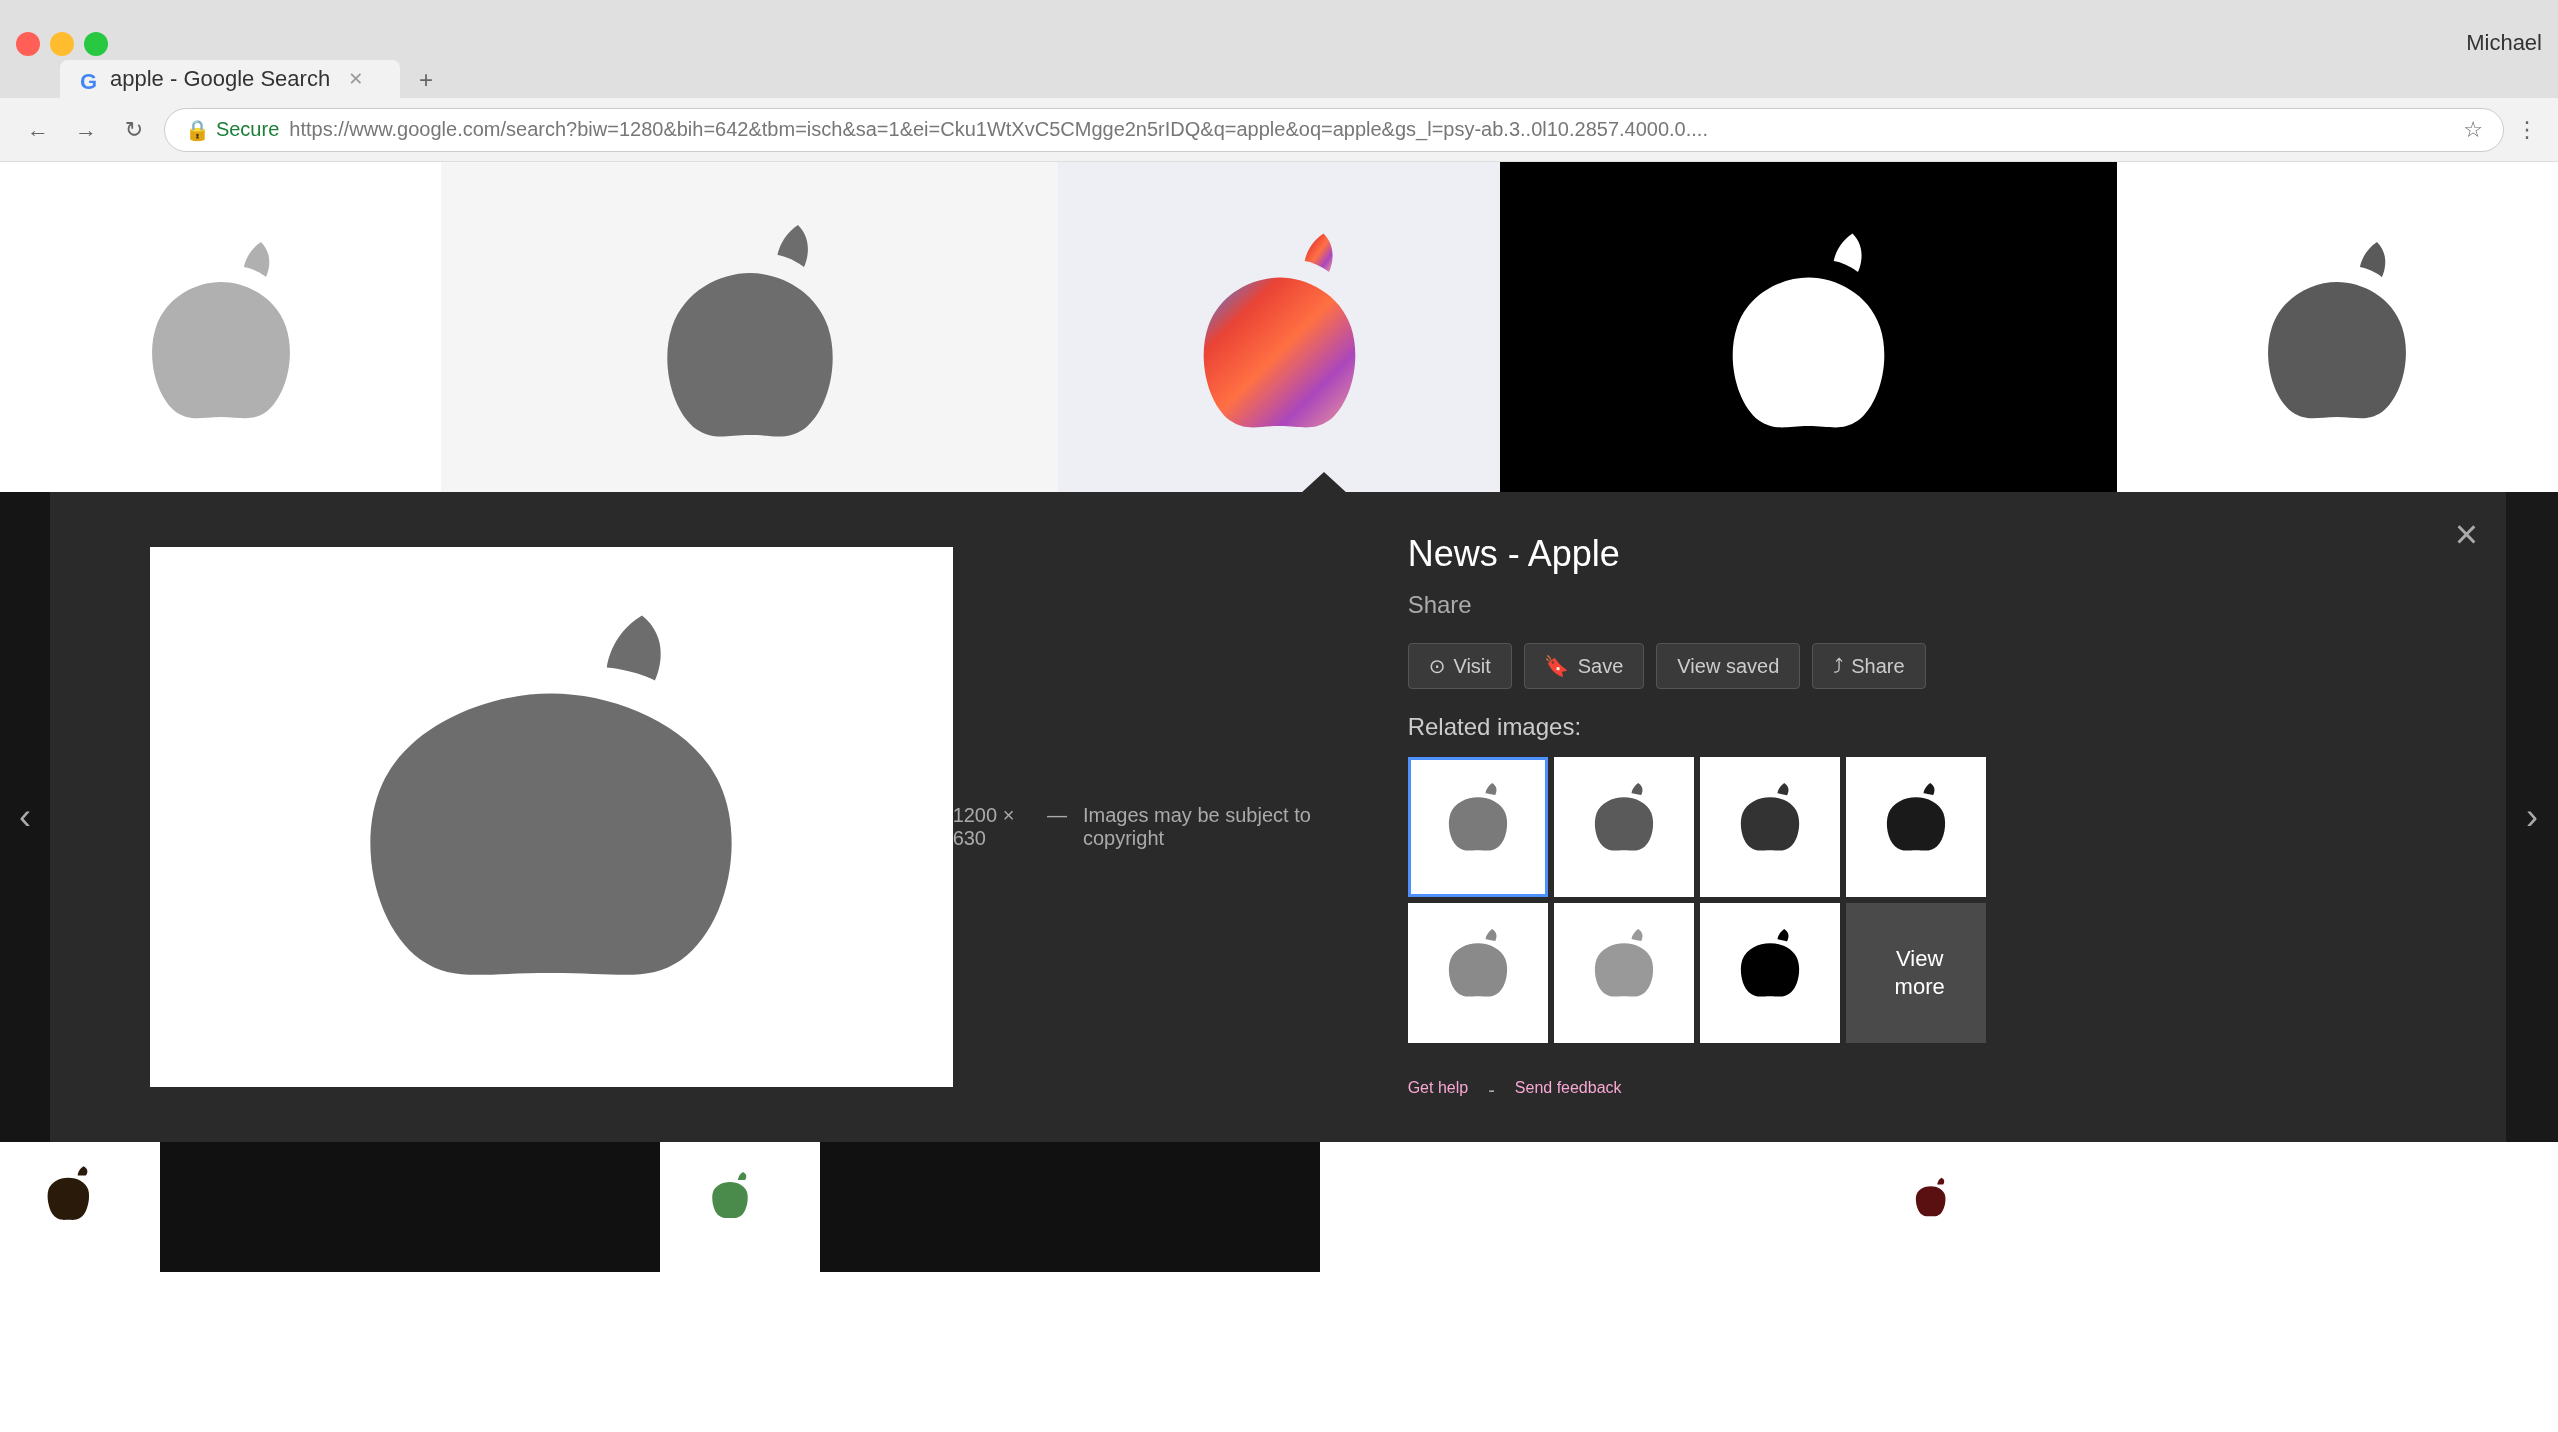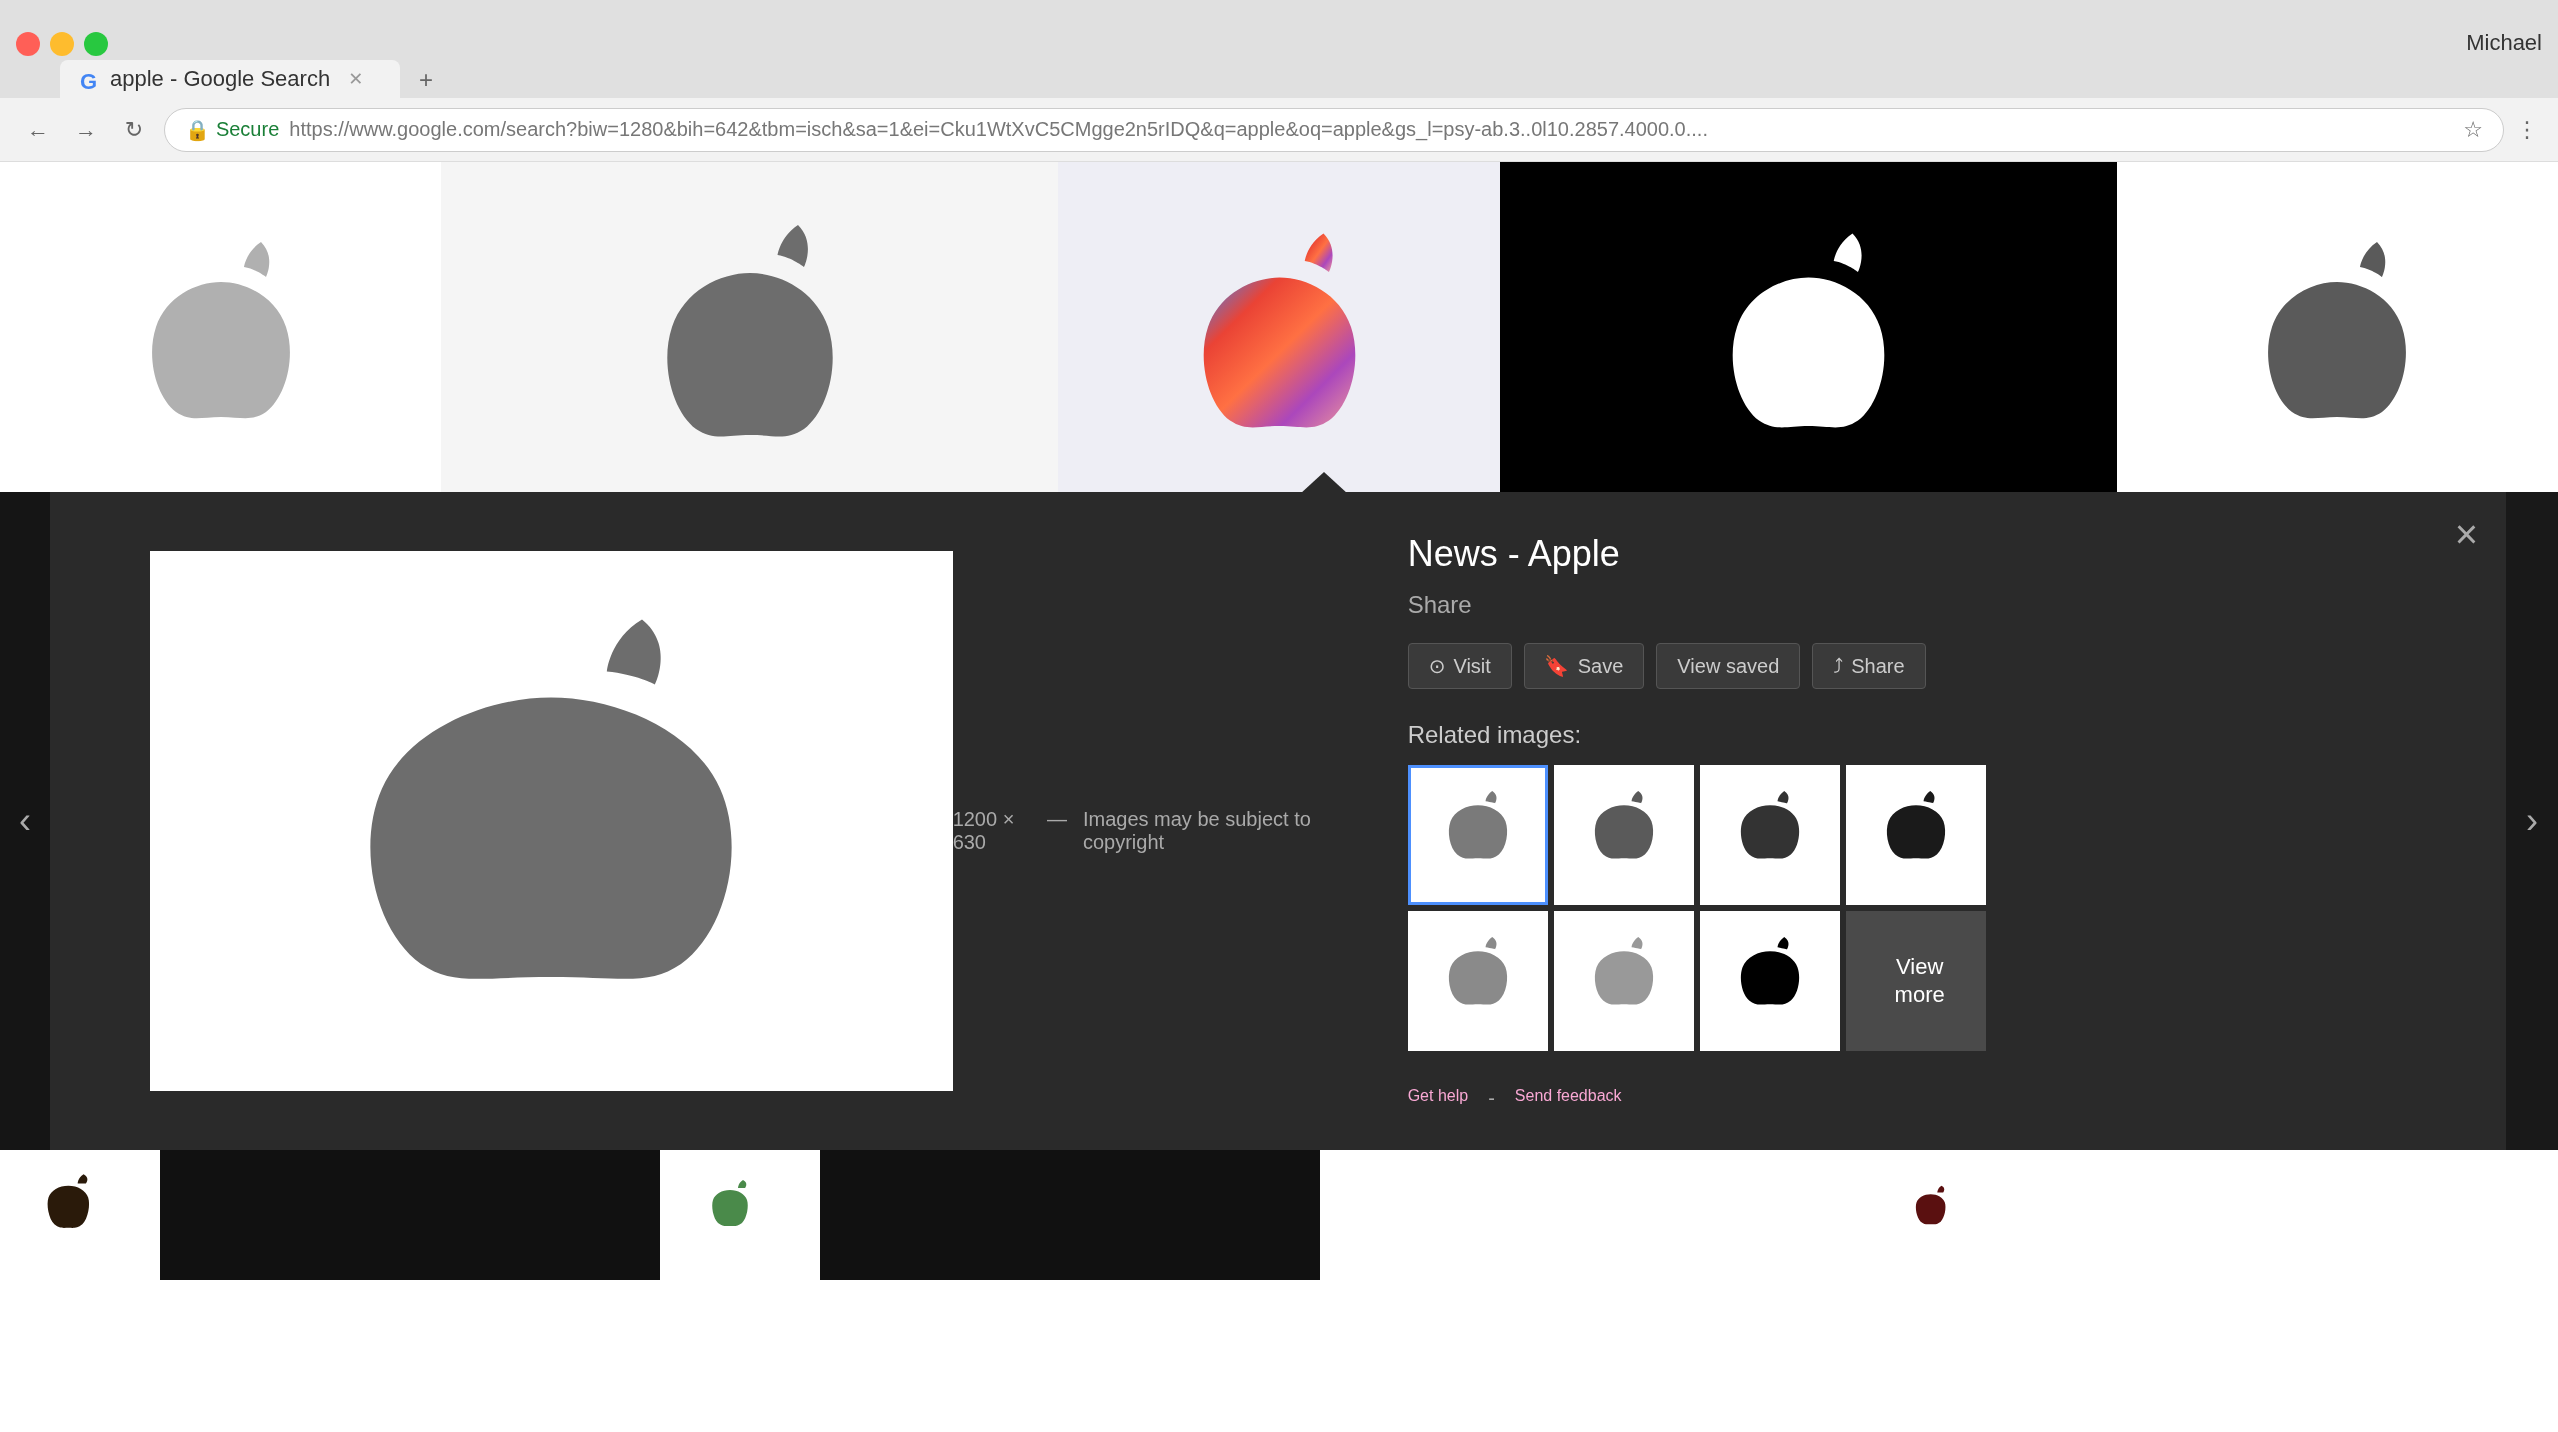--- a/index.html
+++ b/index.html
@@ -251,21 +251,21 @@
       padding: 10px 20px;
       cursor: pointer;
       display: flex;
       align-items: center;
       gap: 8px;
     }
 
     .related-label {
       color: #ccc;
       font-size: 24px;
-      margin-top: 16px;
+      margin-top: 8px;
     }
     .related-grid {
       display: grid;
       grid-template-columns: repeat(4, 140px);
       grid-template-rows: repeat(2, 140px);
       gap: 6px;
     }
     .related-item {
       width: 140px;
       height: 140px;

